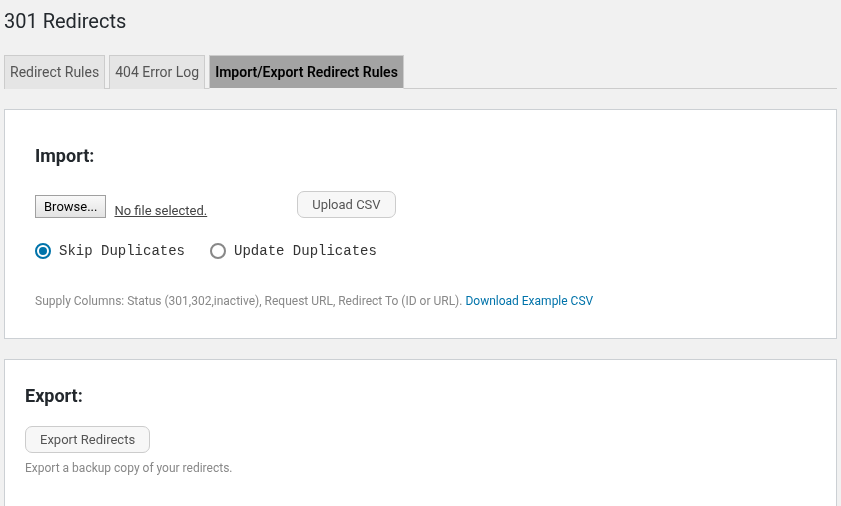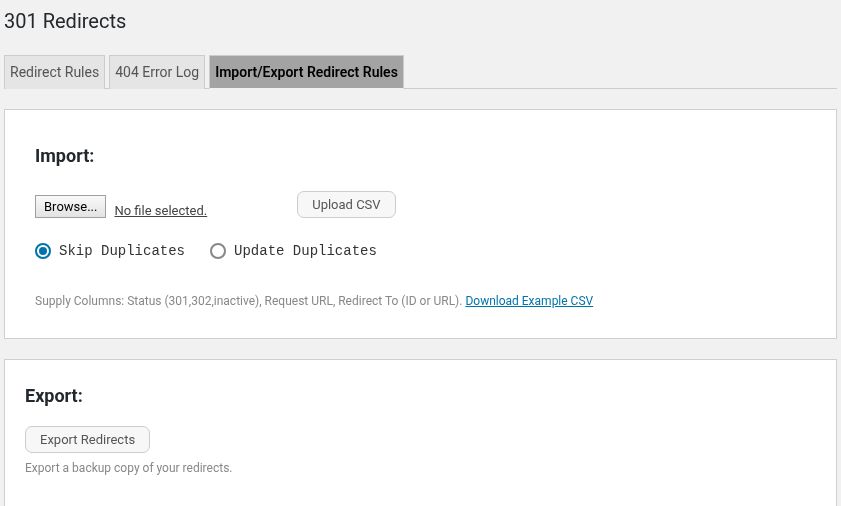--- a/index.html
+++ b/index.html
@@ -123,21 +123,20 @@
     .radio-label {
       font-size: 14px;
       color: #333;
     }
     .hint {
       font-size: 12px;
       color: #888;
     }
     .hint a {
       color: #0073aa;
-      text-decoration: underline;
       cursor: pointer;
     }
     .export-panel .section-heading {
       margin-bottom: 20px;
     }
     .export-panel {
       padding: 25px 20px 38px 20px;
     }
     .export-panel .hint {
       margin-top: 8px;

